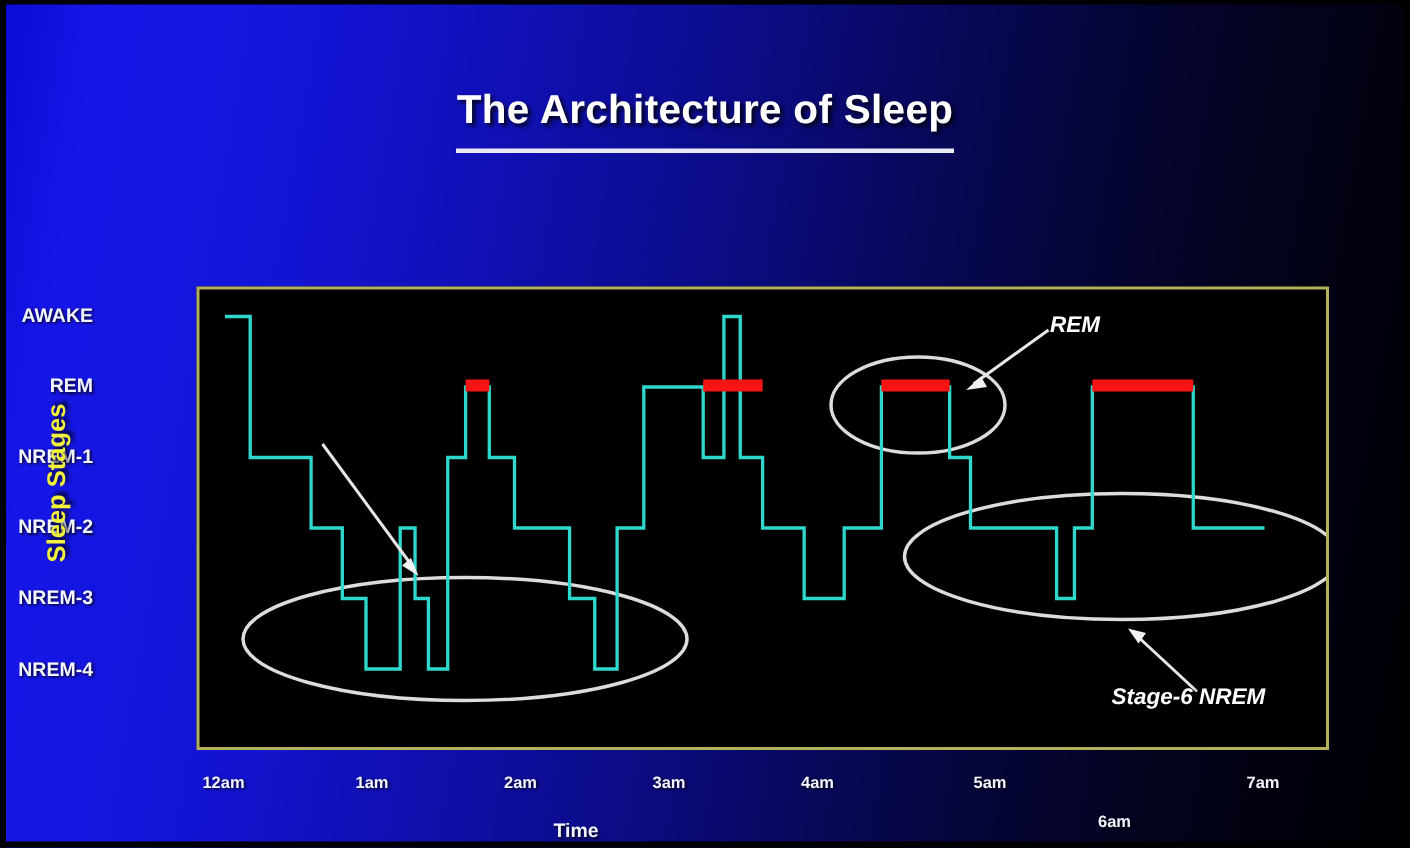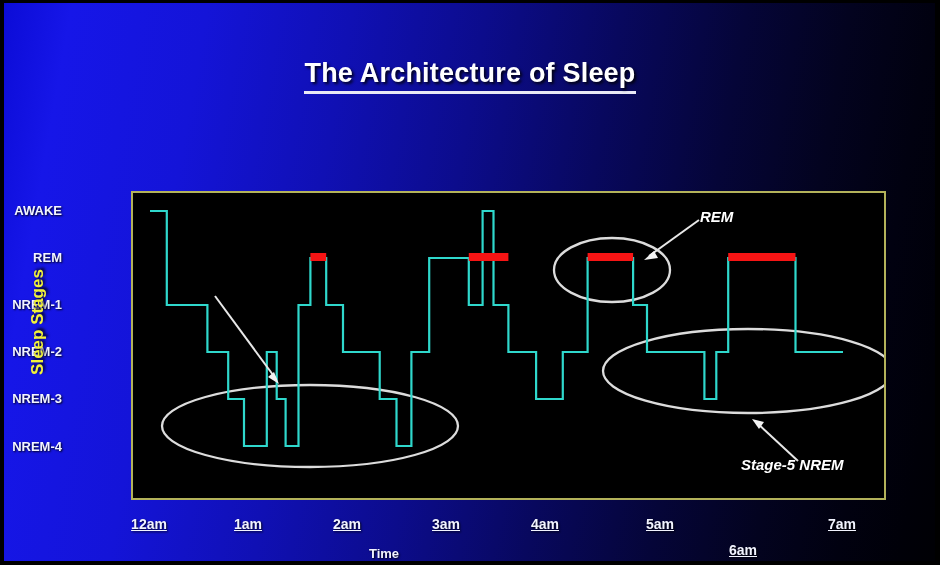--- a/index.html
+++ b/index.html
@@ -28,21 +28,21 @@
   #stage:after{content:"";position:absolute;left:0;bottom:0;width:100%;height:4px;background:#000;z-index:40;}
   .edgeL{position:absolute;left:0;top:0;width:4px;height:100%;background:#000;z-index:40;}
   .edgeR{position:absolute;right:0;top:0;width:5px;height:100%;background:#000;z-index:40;}
 
   #title{
     position:absolute;left:0;top:58px;width:940px;text-align:center;
     font-size:27px;font-weight:bold;color:#ffffff;letter-spacing:.2px;
     text-shadow:2px 2px 3px rgba(0,0,0,.85);
   }
   #title span{
-    display:inline-block;padding-bottom:2px;
+    display:inline-block;padding-bottom:10px;
     border-bottom:3px solid #e9e9f5;
   }
 
   
   #plot{
     position:absolute;left:131px;top:191px;width:755px;height:309px;
     background:#000000;
     border:2px solid #b3b25a;
     box-sizing:border-box;
     overflow:hidden;
@@ -59,24 +59,23 @@
   #ytitle{
     position:absolute;left:-52px;top:312px;
     width:180px;text-align:center;
     font-size:17px;font-weight:bold;color:#f2f23a;
     text-shadow:2px 2px 3px rgba(0,0,0,.9);
     transform:rotate(-90deg);transform-origin:center center;
   }
   
   .xlab{
     position:absolute;top:516px;width:90px;text-align:center;
-    font-size:14px;font-weight:bold;color:#f2f4ff;
+    font-size:11px;font-weight:bold;color:#f2f4ff;
     text-shadow:1px 1px 2px rgba(0,0,0,.9);
     transform:translateX(-45px);
-    text-decoration:underline;
   }
   #xtitle{
     position:absolute;left:0;top:546px;width:768px;text-align:center;
     font-size:13px;font-weight:bold;color:#f2f4ff;
     text-shadow:1px 1px 2px rgba(0,0,0,.9);
   }
   
   .anno{
     position:absolute;font-size:15px;font-weight:bold;font-style:italic;
     color:#ffffff;text-shadow:2px 2px 3px rgba(0,0,0,.95);
@@ -132,15 +131,15 @@
         <path d="M 82,103 L 143,186" stroke="#e8e8e8" stroke-width="2" fill="none"></path>
         <path d="M 146,191 L 135,184 L 141,179 Z" fill="#f2f2f2"></path>
         <path d="M 566,27 L 516,63" stroke="#e8e8e8" stroke-width="2" fill="none"></path>
         <path d="M 511,67 L 521,58 L 525,65 Z" fill="#f2f2f2"></path>
         <path d="M 665,268 L 624,230" stroke="#e8e8e8" stroke-width="2" fill="none"></path>
         <path d="M 619,226 L 631,229 L 626,236 Z" fill="#f2f2f2"></path>
       </g>
     </svg>
 
     <div class="anno" style="left:567px;top:14px;">REM</div>
-    <div class="anno" style="left:608px;top:262px;">Stage-5 NREM</div>
+    <div class="anno" style="left:608px;top:262px;">Stage-6 NREM</div>
   </div>
 </div>
 
 </body></html>

